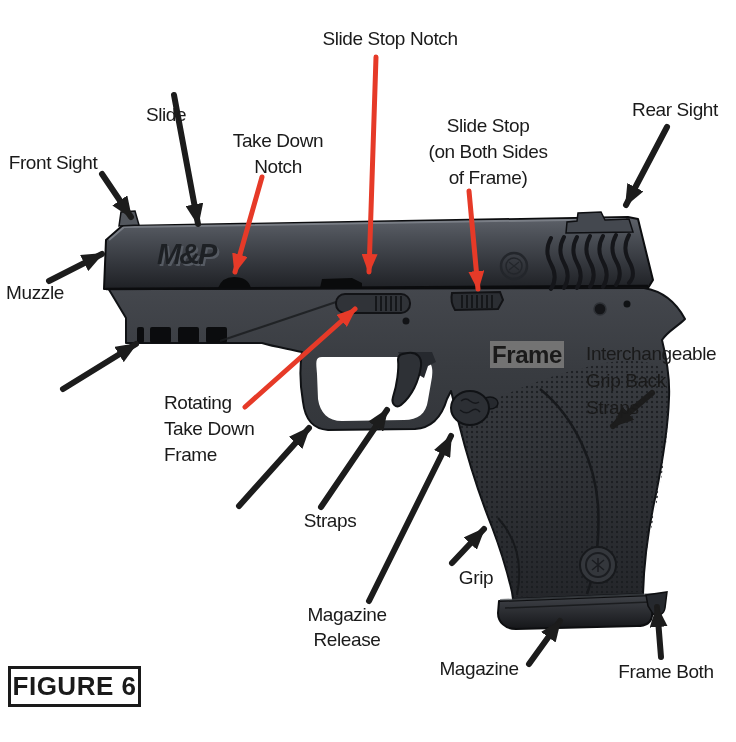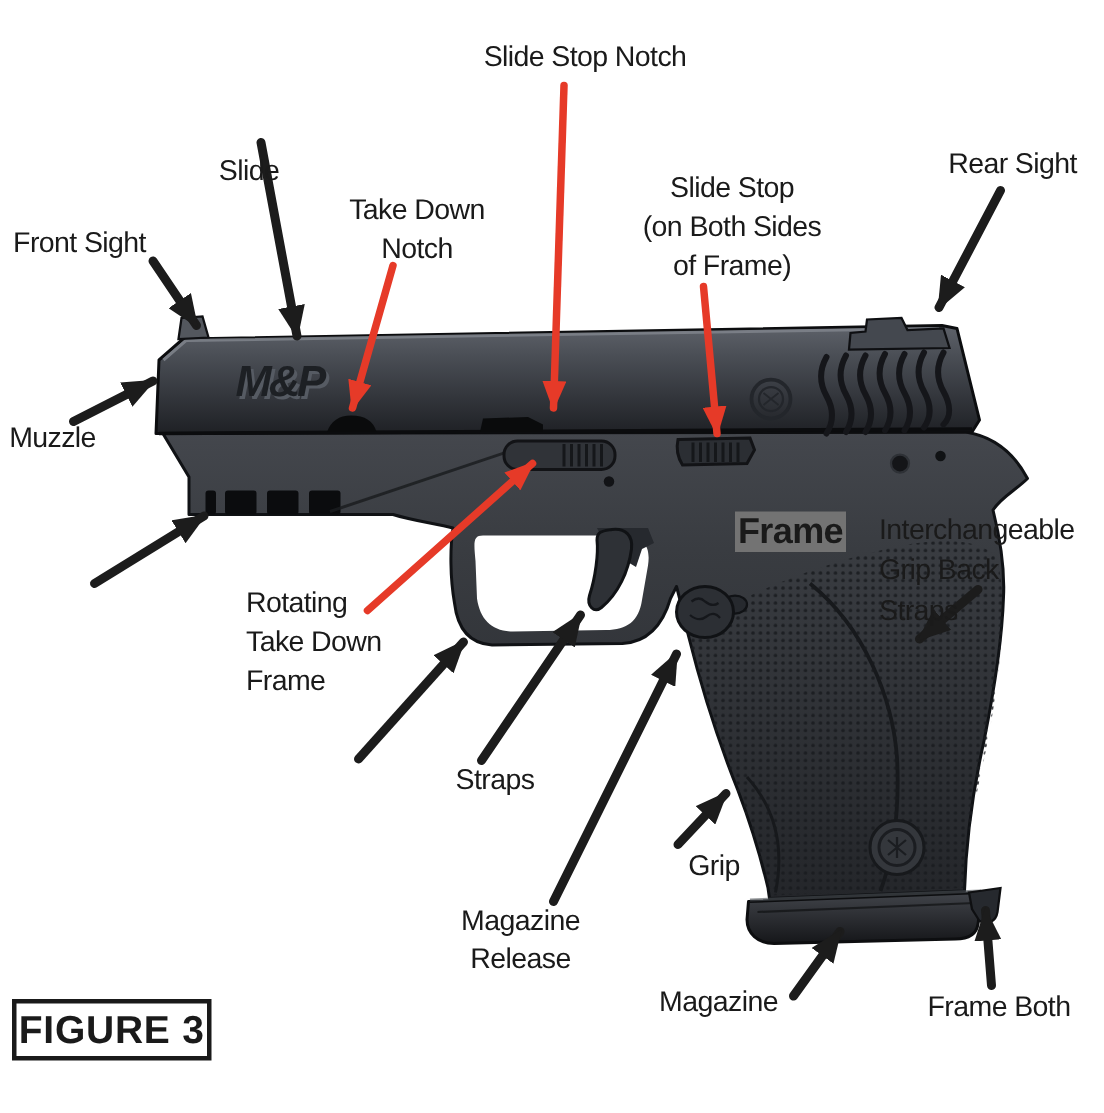--- a/index.html
+++ b/index.html
@@ -230,14 +230,14 @@
   <div class="lbl right" style="left:586px;top:340px;width:148px;">Interchangeable
 Grip Back
 Straps</div>
   <div class="lbl" style="left:424px;top:565px;width:52px;margin-left:26px;">Grip</div>
   <div class="lbl ml" style="left:297px;top:602px;width:100px;line-height:25px;">Magazine
 Release</div>
   <div class="lbl" style="left:432px;top:656px;width:94px;">Magazine</div>
   <div class="lbl" style="left:612px;top:659px;width:108px;">Frame Both</div>
 
   <div class="frame-badge">Frame</div>
-  <div class="figure-badge">FIGURE 3</div>
+  <div class="figure-badge">FIGURE 6</div>
 </div>
 
 </body></html>

